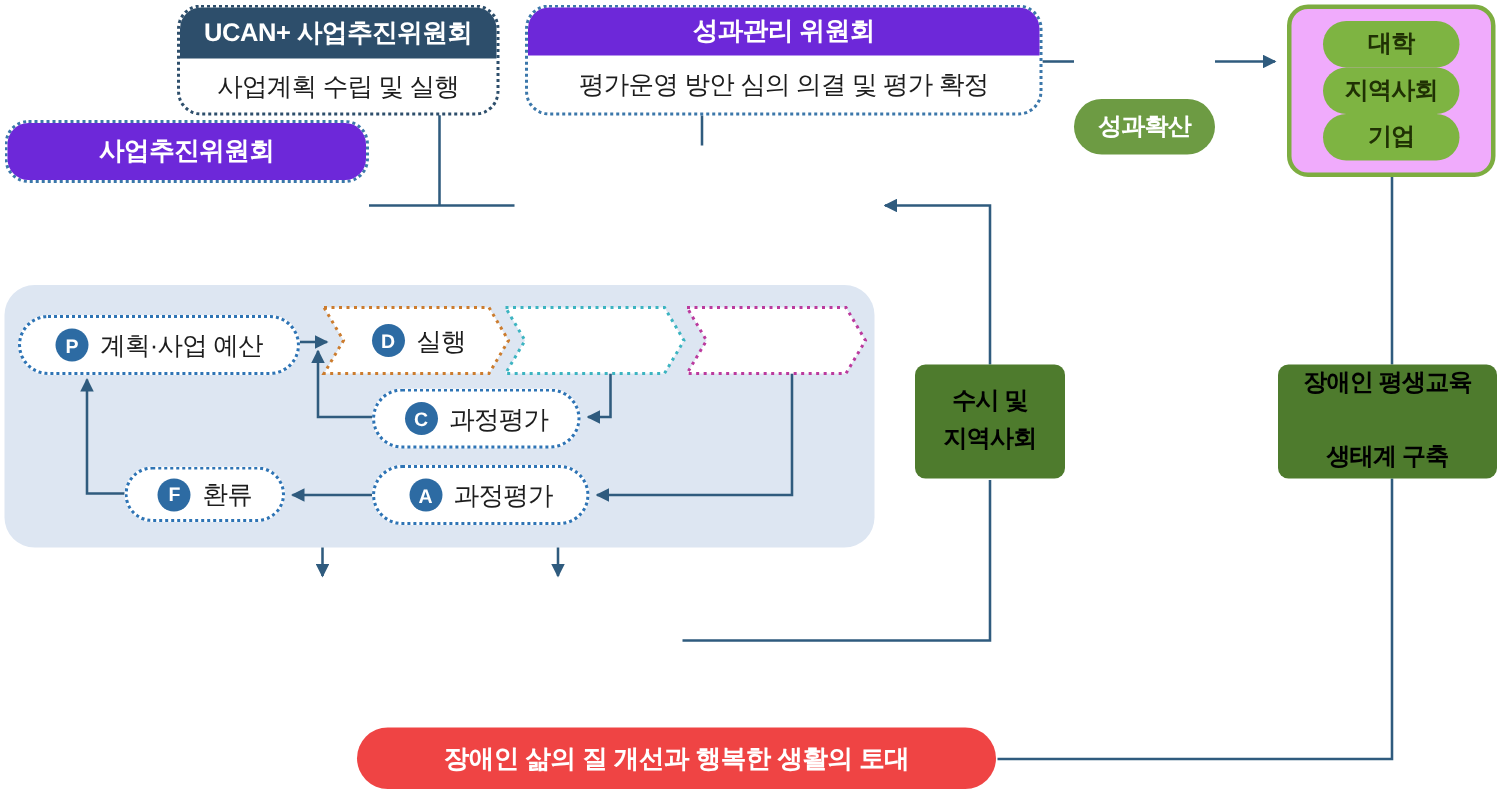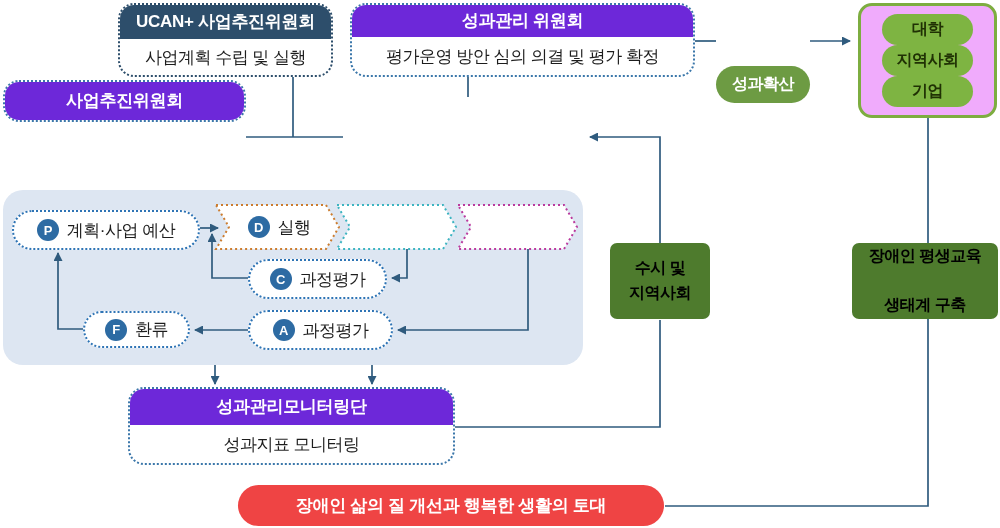--- a/index.html
+++ b/index.html
@@ -134,20 +134,16 @@
   <div class="abs gbox" style="left:610px;top:243px;width:100px;height:76px;">
     <div>수시 및</div>
     <div>지역사회</div>
   </div>
 
   <div class="abs gbox" style="left:852px;top:243px;width:146px;height:76px;gap:24px;">
     <div>장애인 평생교육</div>
     <div>생태계 구축</div>
   </div>
 
-  <div class="abs combo" style="left:128px;top:387px;width:327px;">
-    <div class="combo-header" style="height:38px;">성과관리모니터링단</div>
-    <div class="combo-body" style="height:38px;">성과지표 모니터링</div>
-  </div>
 
   <div class="abs foundation" style="left:238px;top:485px;width:426px;height:41px;">장애인 삶의 질 개선과 행복한 생활의 토대</div>
 
 </div>
 
 </body></html>

